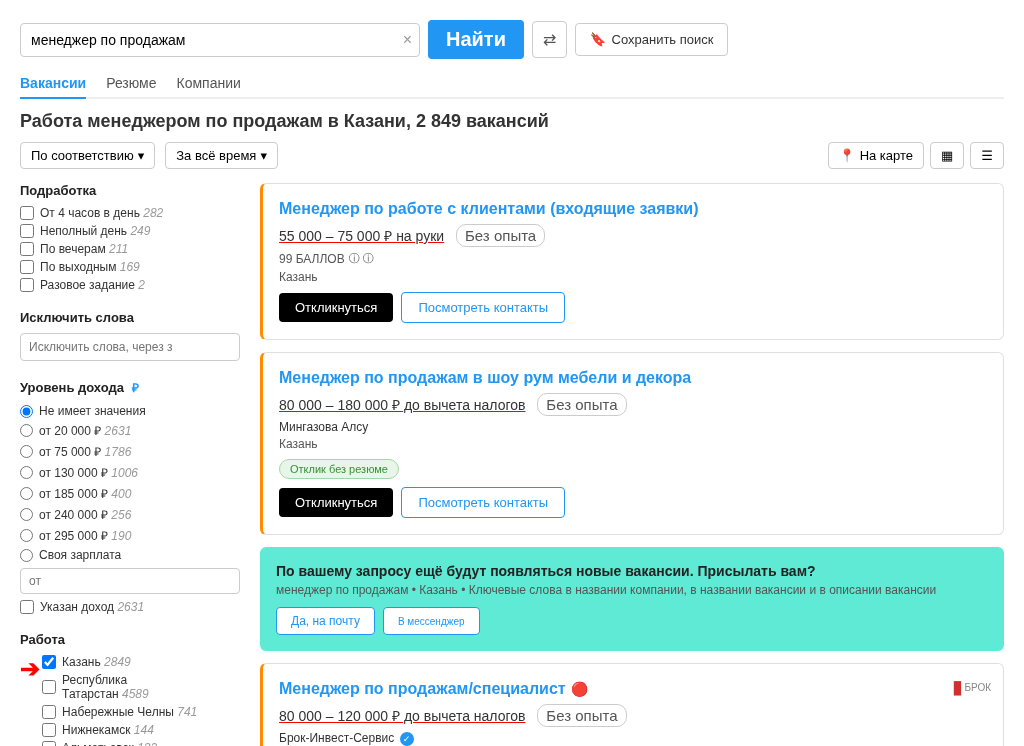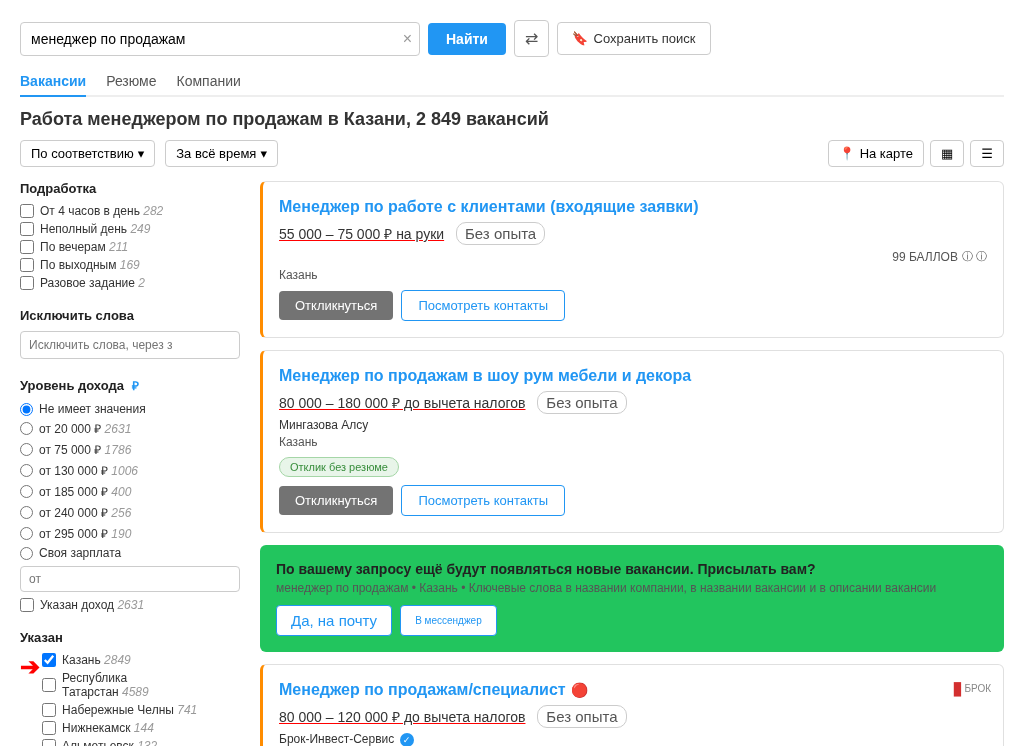--- a/index.html
+++ b/index.html
@@ -5,21 +5,21 @@
     * { box-sizing: border-box; margin: 0; padding: 0; }
     body { font-family: Arial, sans-serif; font-size: 13px; color: #333; background: #fff; }
     
     .page { max-width: 1024px; margin: 0 auto; padding: 10px 20px; }
     
     
     .search-bar { display: flex; align-items: center; gap: 8px; padding: 10px 0; }
     .search-input-wrap { position: relative; flex: 1; max-width: 400px; }
     .search-input { width: 100%; border: 1px solid #ccc; border-radius: 4px; padding: 8px 30px 8px 10px; font-size: 14px; outline: none; }
     .search-clear { position: absolute; right: 8px; top: 50%; transform: translateY(-50%); cursor: pointer; color: #999; font-size: 16px; }
-    .btn-find { background: #2196F3; color: #fff; border: none; border-radius: 4px; padding: 8px 18px; font-size: 14px; cursor: pointer; font-weight: bold; }
+    .btn-find { background: #2196F3; color: #fff; border: none; border-radius: 4px; padding: 8px 18px; font-size: 20px; cursor: pointer; font-weight: bold; }
     .btn-filter { background: #fff; border: 1px solid #ccc; border-radius: 4px; padding: 8px 10px; cursor: pointer; font-size: 16px; color: #555; }
     .btn-save { background: #fff; border: 1px solid #ccc; border-radius: 4px; padding: 8px 14px; cursor: pointer; font-size: 13px; color: #333; display: flex; align-items: center; gap: 5px; }
     
     
     .tabs { display: flex; gap: 20px; border-bottom: 2px solid #eee; margin-bottom: 12px; }
     .tab { padding: 6px 0; cursor: pointer; font-size: 14px; color: #555; border-bottom: 2px solid transparent; margin-bottom: -2px; }
     .tab.active { color: #2196F3; border-bottom: 2px solid #2196F3; font-weight: bold; }
     
     
     .page-title { font-size: 18px; font-weight: bold; margin-bottom: 10px; }
@@ -53,34 +53,34 @@
     .income-range { display: flex; gap: 6px; margin: 6px 0; }
     .income-range input { border: 1px solid #ccc; border-radius: 4px; padding: 5px 8px; font-size: 12px; width: 100%; }
 
     
     .listings { flex: 1; }
     .job-card { border: 1px solid #e0e0e0; border-radius: 6px; padding: 16px; margin-bottom: 12px; position: relative; }
     .job-card.highlight { border-left: 3px solid #FF8C00; }
     .job-title { font-size: 16px; color: #2196F3; font-weight: bold; cursor: pointer; text-decoration: none; }
     .salary { font-size: 14px; color: #333; margin: 6px 0 4px; }
     .badge { display: inline-block; border: 1px solid #ccc; border-radius: 10px; padding: 2px 8px; font-size: 15px; color: #555; margin-left: 8px; }
-    .score { font-size: 12px; color: #555; margin: 4px 0; display: flex; align-items: center; gap: 4px; justify-content: flex-end; }
+    .score { font-size: 12px; color: #555; margin: 4px 0; display: flex; align-items: center; gap: 4px; }
     .score-val { color: #555; }
     .company { font-size: 12px; color: #333; margin: 3px 0; }
     .location { font-size: 12px; color: #555; margin: 2px 0 8px; }
     .card-actions { display: flex; gap: 8px; align-items: center; flex-wrap: wrap; }
-    .btn-respond { background: #737373; color: #fff; border: none; border-radius: 4px; padding: 7px 16px; font-size: 13px; cursor: pointer; }
+    .btn-respond { background: #000000; color: #fff; border: none; border-radius: 4px; padding: 7px 16px; font-size: 13px; cursor: pointer; }
     .btn-contacts { background: #fff; border: 1px solid #2196F3; color: #2196F3; border-radius: 4px; padding: 7px 16px; font-size: 13px; cursor: pointer; }
     .badge-no-resume { background: #e8f5e9; border: 1px solid #a5d6a7; color: #388e3c; border-radius: 10px; padding: 3px 10px; font-size: 11px; }
     
-    .notification-card { background: #22c55e; border-radius: 6px; padding: 16px; margin-bottom: 12px; }
+    .notification-card { background: #5eead4; border-radius: 6px; padding: 16px; margin-bottom: 12px; }
     .notification-title { font-size: 14px; font-weight: bold; color: #222; margin-bottom: 4px; }
     .notification-desc { font-size: 12px; color: #555; margin-bottom: 10px; }
     .notif-actions { display: flex; gap: 8px; }
-    .btn-email { background: #fff; border: 1px solid #2196F3; color: #2196F3; border-radius: 4px; padding: 6px 14px; font-size: 15px; cursor: pointer; }
+    .btn-email { background: #fff; border: 1px solid #2196F3; color: #2196F3; border-radius: 4px; padding: 6px 14px; font-size: 12px; cursor: pointer; }
     .btn-messenger { background: #fff; border: 1px solid #2196F3; color: #2196F3; border-radius: 4px; padding: 6px 14px; font-size: 10px; cursor: pointer; }
     
     .logo-brok { position: absolute; right: 12px; top: 12px; font-size: 10px; color: #888; display: flex; align-items: center; gap: 2px; }
     .logo-brok-icon { color: #D32F2F; font-size: 18px; font-weight: bold; }
 
     .fire-icon { color: #e53935; font-size: 14px; }
     
     .verified-icon { display: inline-block; width: 14px; height: 14px; background: #2196F3; border-radius: 50%; color: #fff; font-size: 9px; text-align: center; line-height: 14px; margin-left: 2px; }
     
     .arrow-indicator { display: flex; align-items: center; }
@@ -210,21 +210,21 @@
         <div class="income-range">
           <input type="text" placeholder="от" style="">
         </div>
         <div class="sidebar-item">
           <input type="checkbox" style="">
           <label>Указан доход <span class="count">2631</span></label>
         </div>
       </div>
 
       <div class="sidebar-section">
-        <div class="sidebar-section-title">Указан</div>
+        <div class="sidebar-section-title">Работа</div>
 
         <div style="display:flex; align-items:flex-start;">
           <div class="arrow-indicator">
             <span class="red-arrow">➔</span>
           </div>
           <div style="flex:1;">
             <div class="sidebar-item">
               <input type="checkbox" checked="" style="">
               <label>Казань <span class="count">2849</span></label>
             </div>

